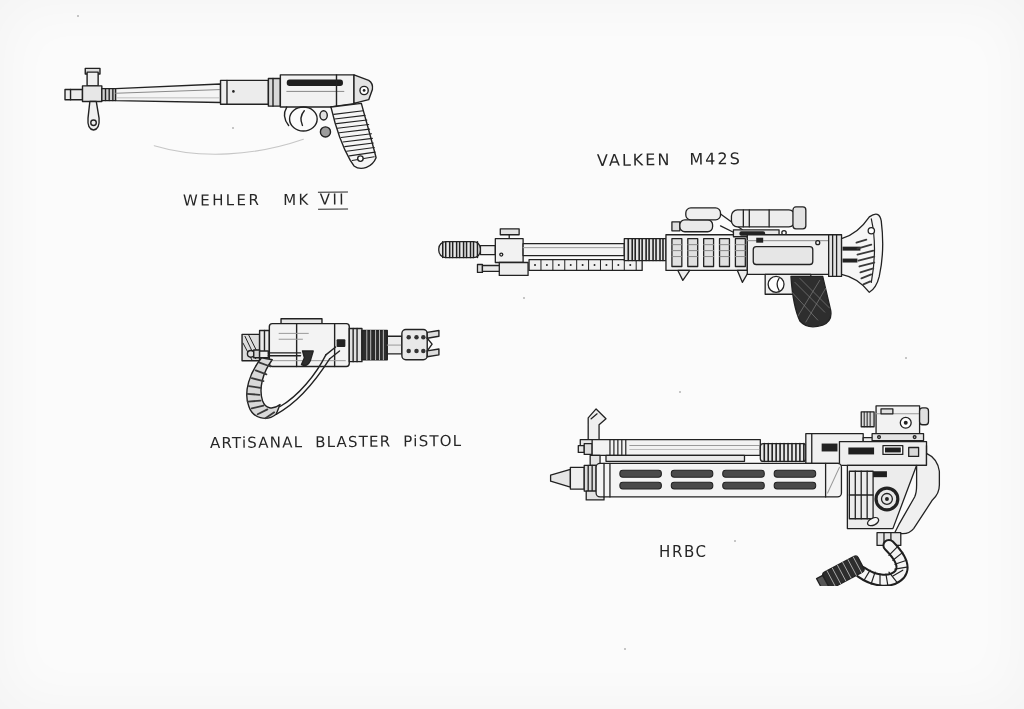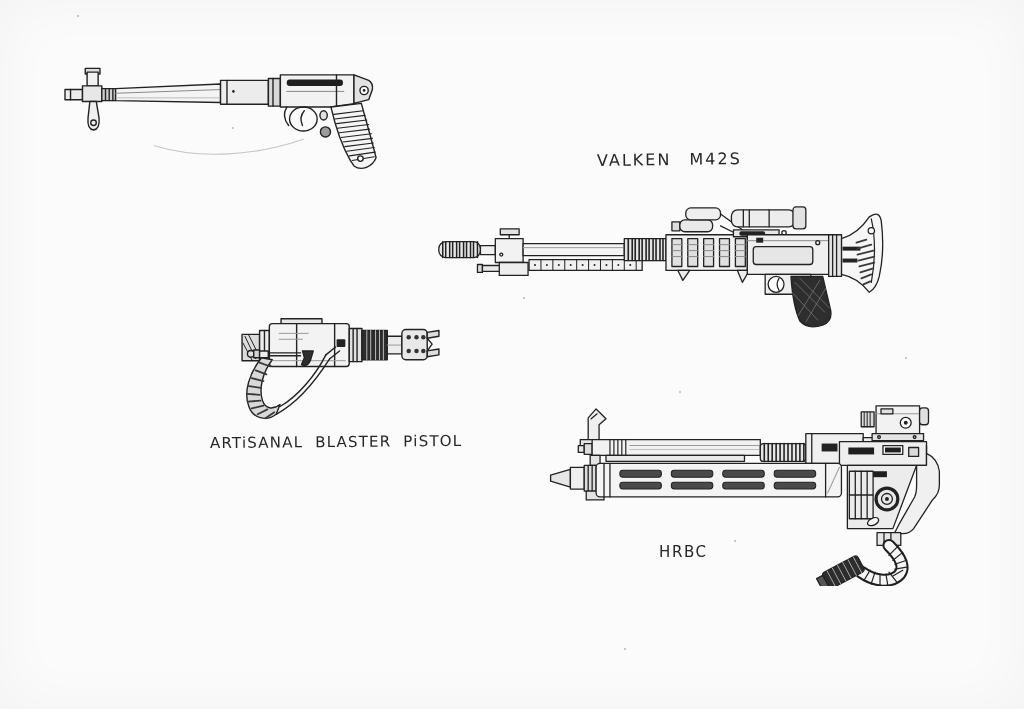--- a/index.html
+++ b/index.html
@@ -90,20 +90,23 @@
           <line x1="305" y1="100" x2="337" y2="96"></line>
             <line x1="307" y1="105" x2="338" y2="101"></line>
           <line x1="309" y1="110" x2="339" y2="106"></line>
             <line x1="312" y1="115" x2="340" y2="111"></line>
           <line x1="315" y1="120" x2="339" y2="116"></line>
         </g>
         <circle cx="324" cy="118" r="3" fill="#ffffff"></circle>
       </g>
     </svg>
   </figure>
+  <div class="label" id="label-wehler">
+    <span>WEHLER</span><span class="gap"></span><span>MK</span><span class="numeral">VII</span>
+  </div>
 
   <figure class="weapon" style="left:436px;top:203px;width:450px;height:125px;">
     <svg viewBox="0 0 452 126">
       <g stroke="#222" stroke-width="1.3" fill="none" stroke-linecap="round" stroke-linejoin="round">
 
         <rect x="2" y="39" width="42" height="16" rx="7" fill="#e8e8e8"></rect>
         <g stroke-width="1.5">
             <line x1="6" y1="39" x2="6" y2="55"></line>
             <line x1="9" y1="39" x2="9" y2="55"></line>
             <line x1="13" y1="39" x2="13" y2="55"></line>

